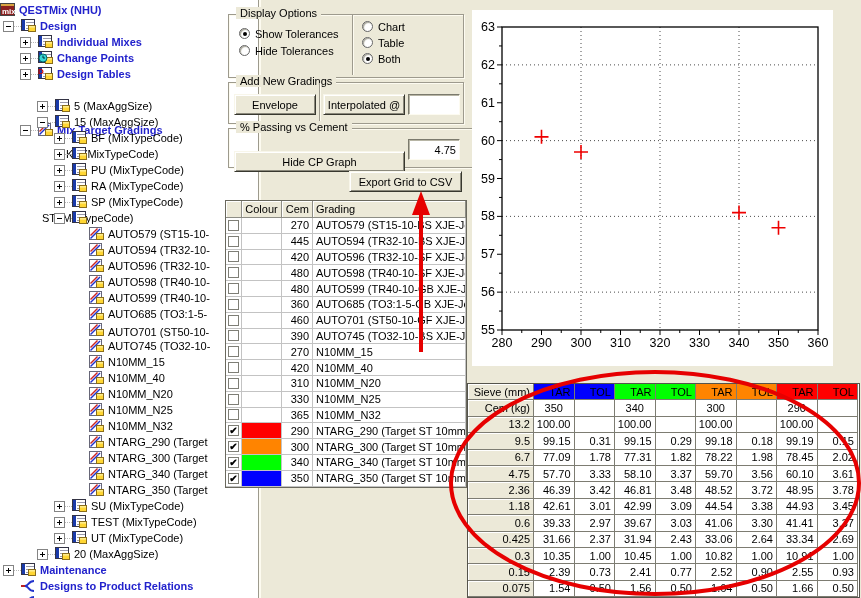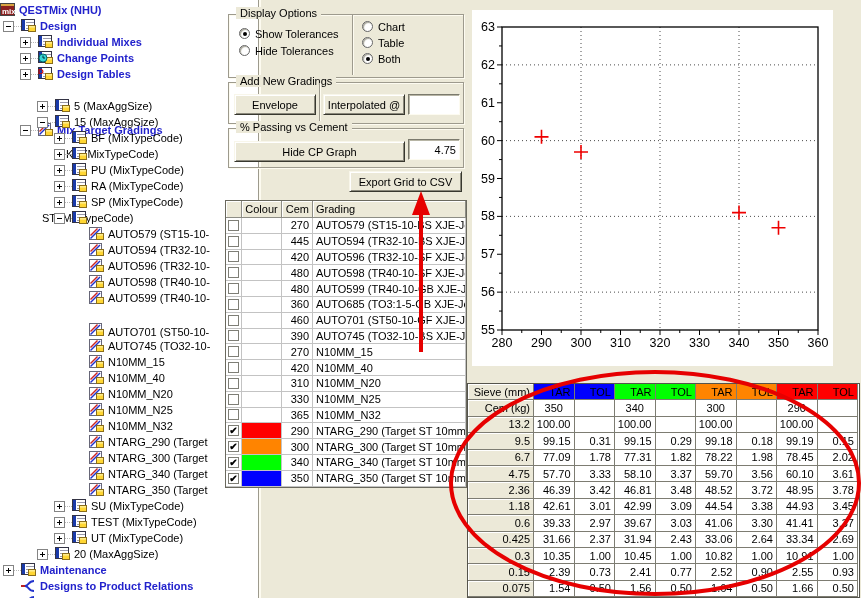--- a/index.html
+++ b/index.html
@@ -337,20 +337,30 @@
     <div class="tree-row" style="top: 290px;">
       <span class="tree-icon" style="left: 89px; top: 1px;"><svg class="tree-icon-svg" width="16" height="14" viewBox="0 0 16 14">
           <rect x="0.5" y="0.5" width="12" height="12" fill="#fff" stroke="#667"></rect>
           <path d="M1.5 11.5 L11 2" stroke="#2233cc" stroke-width="1.4" fill="none"></path>
           <path d="M1.5 8.5 L8.5 1.5" stroke="#cc2222" stroke-width="1.4" fill="none"></path>
           <rect x="7.5" y="6.5" width="7" height="6" fill="#ffd633" stroke="#8a6d1a"></rect>
           <rect x="8" y="7" width="6" height="1.6" fill="#ffec8a"></rect>
         </svg></span>
       <span class="tree-label" style="margin-left: 108px;">AUTO599 (TR40-10-</span>
     </div>
+    <div class="tree-row" style="top: 306px;">
+      <span class="tree-icon" style="left: 89px; top: 1px;"><svg class="tree-icon-svg" width="16" height="14" viewBox="0 0 16 14">
+          <rect x="0.5" y="0.5" width="12" height="12" fill="#fff" stroke="#667"></rect>
+          <path d="M1.5 11.5 L11 2" stroke="#2233cc" stroke-width="1.4" fill="none"></path>
+          <path d="M1.5 8.5 L8.5 1.5" stroke="#cc2222" stroke-width="1.4" fill="none"></path>
+          <rect x="7.5" y="6.5" width="7" height="6" fill="#ffd633" stroke="#8a6d1a"></rect>
+          <rect x="8" y="7" width="6" height="1.6" fill="#ffec8a"></rect>
+        </svg></span>
+      <span class="tree-label" style="margin-left: 108px;">AUTO685 (TO3:1-5-</span>
+    </div>
     <div class="tree-row" style="top: 322px; align-items: flex-end;">
       <span class="tree-icon" style="left: 89px; top: 1px;"><svg class="tree-icon-svg" width="16" height="14" viewBox="0 0 16 14">
           <rect x="0.5" y="0.5" width="12" height="12" fill="#fff" stroke="#667"></rect>
           <path d="M1.5 11.5 L11 2" stroke="#2233cc" stroke-width="1.4" fill="none"></path>
           <path d="M1.5 8.5 L8.5 1.5" stroke="#cc2222" stroke-width="1.4" fill="none"></path>
           <rect x="7.5" y="6.5" width="7" height="6" fill="#ffd633" stroke="#8a6d1a"></rect>
           <rect x="8" y="7" width="6" height="1.6" fill="#ffec8a"></rect>
         </svg></span>
       <span class="tree-label" style="margin-left: 108px;">AUTO701 (ST50-10-</span>
     </div>
@@ -587,23 +597,23 @@
 </div>
 
 <div class="gb" style="left:228px;top:82px;width:234px;height:40px;">
   <span class="gb-label">Add New Gradings</span>
   <div class="vdiv" style="left:90px;top:0;height:38px;"></div>
   <div class="btn" style="left:5px;top:11px;width:82px;height:21px;">Envelope</div>
   <div class="btn" style="left:94px;top:11px;width:82px;height:21px;">Interpolated @</div>
   <input class="tb" style="left: 179px; top: 11px; width: 52px; height: 21px;" value="">
 </div>
 
-<div class="gb" style="left:228px;top:128px;width:234px;height:38px;">
+<div class="gb" style="left:228px;top:128px;width:234px;height:38px;padding-left:28px;">
   <span class="gb-label">% Passing vs Cement</span>
-  <div class="btn" style="left:5px;top:12px;width:171px;height:21px;">Hide CP Graph</div>
+  <div class="btn" style="left:5px;top:22px;width:171px;height:21px;">Hide CP Graph</div>
   <input class="tb" style="left: 179px; top: 10px; width: 52px; height: 21px; text-align: right;" value="4.75">
 </div>
 
 <div class="btn" style="left:349px;top:171px;width:113px;height:21px;">Export Grid to CSV</div>
 
 <div id="grid">
   <div class="g-row hdr">
     <div class="g-cell c-chk"></div>
     <div class="g-cell c-col">Colour</div>
     <div class="g-cell c-cem">Cem</div>

